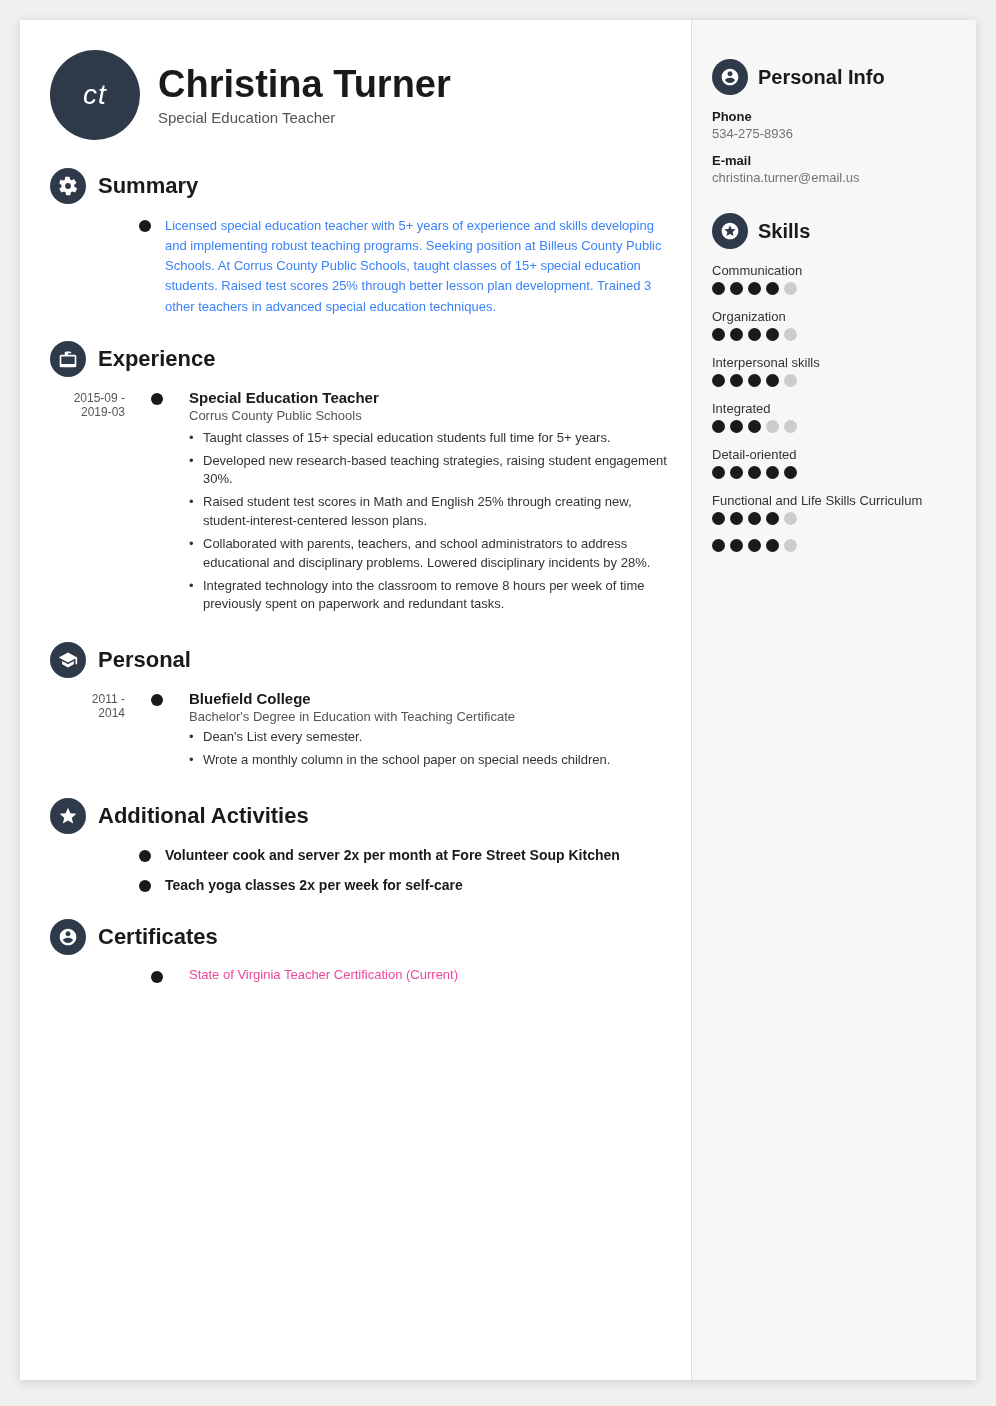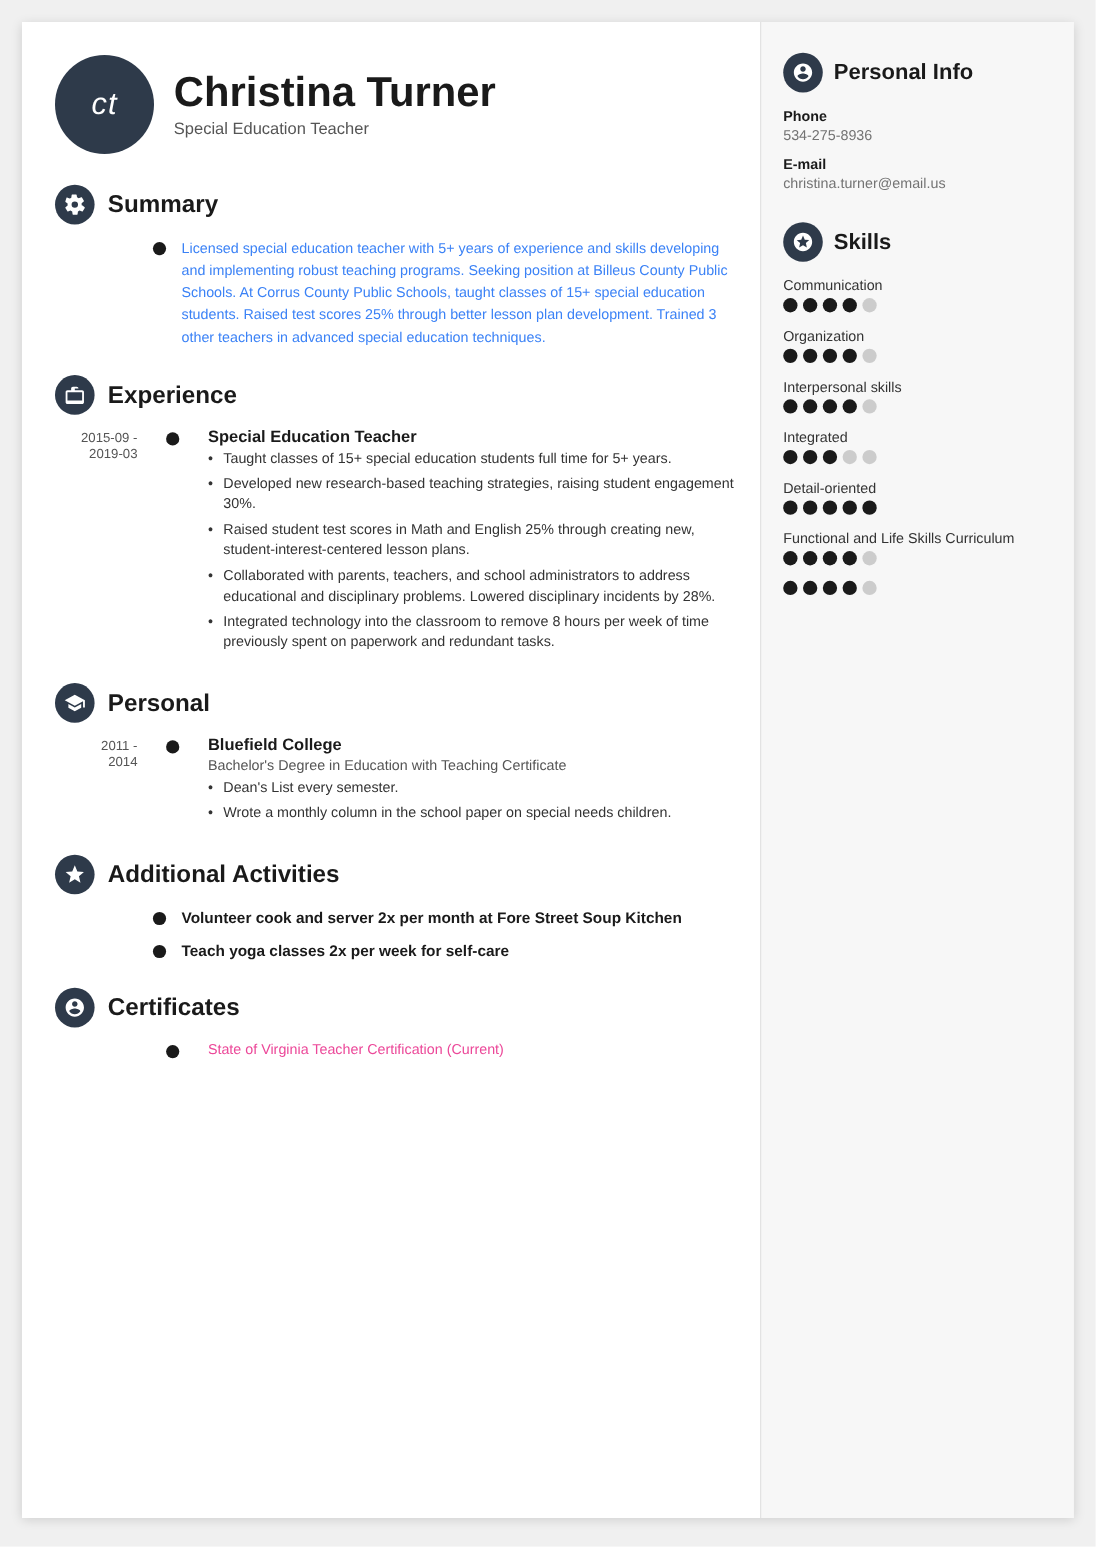--- a/index.html
+++ b/index.html
@@ -186,21 +186,21 @@
     
     .cert-text {
       font-size: 13px;
       color: #ec4899;
     }
 
     
     .right-col {
       width: 285px;
       background: #f7f7f7;
-      padding: 28px 20px;
+      padding: 39px 20px;
       border-left: 1px solid #e0e0e0;
     }
     .right-section {
       margin-bottom: 28px;
     }
     .right-section-header {
       display: flex;
       align-items: center;
       gap: 10px;
       margin-bottom: 14px;
@@ -307,20 +307,21 @@
       </div>
 
       <div id="experience-items">
           <div class="timeline-item">
     <div class="timeline-date">2015-09 -<br>2019-03</div>
     <div class="timeline-dot-col">
       <div class="dot"></div>
     </div>
     <div class="timeline-content">
       <div class="job-title">Special Education Teacher</div>
+      <div class="job-company">Corrus County Public Schools</div>
       <ul class="bullet-list">
                 <li>Taught classes of 15+ special education students full time for 5+ years.</li>
                 <li>Developed new research-based teaching strategies, raising student engagement 30%.</li>
                 <li>Raised student test scores in Math and English 25% through creating new, student-interest-centered lesson plans.</li>
                 <li>Collaborated with parents, teachers, and school administrators to address educational and disciplinary problems. Lowered disciplinary incidents by 28%.</li>
                 <li>Integrated technology into the classroom to remove 8 hours per week of time previously spent on paperwork and redundant tasks.</li>
               </ul>
     </div>
   </div>
         </div>

